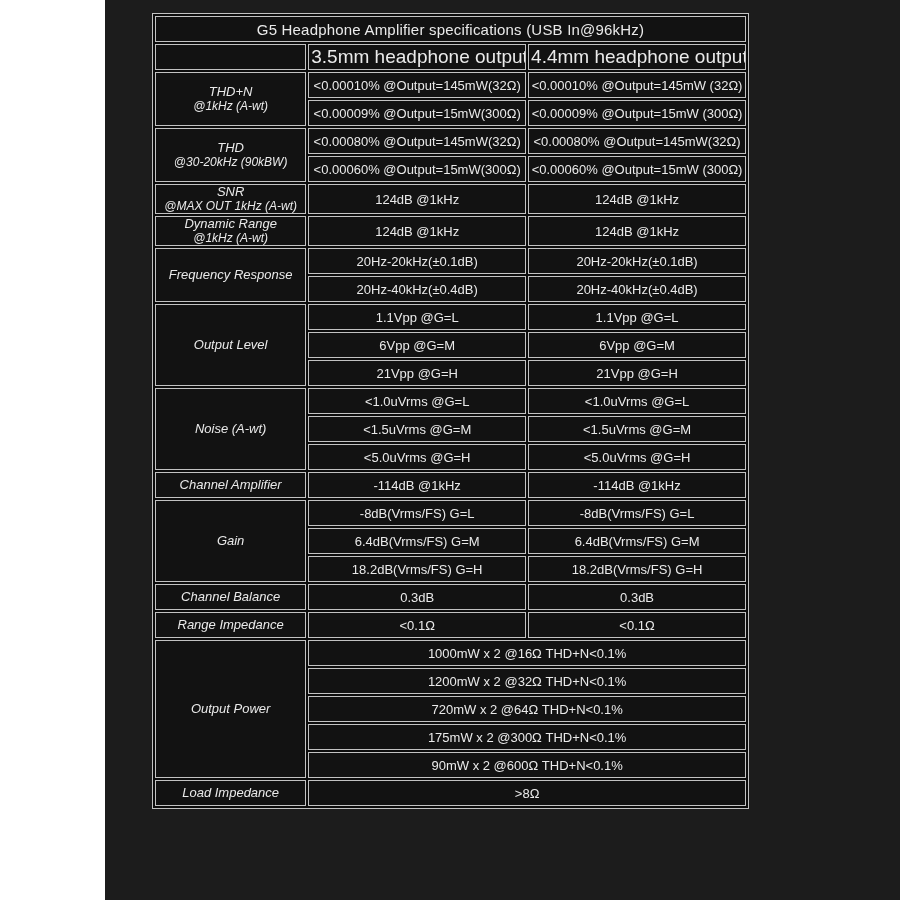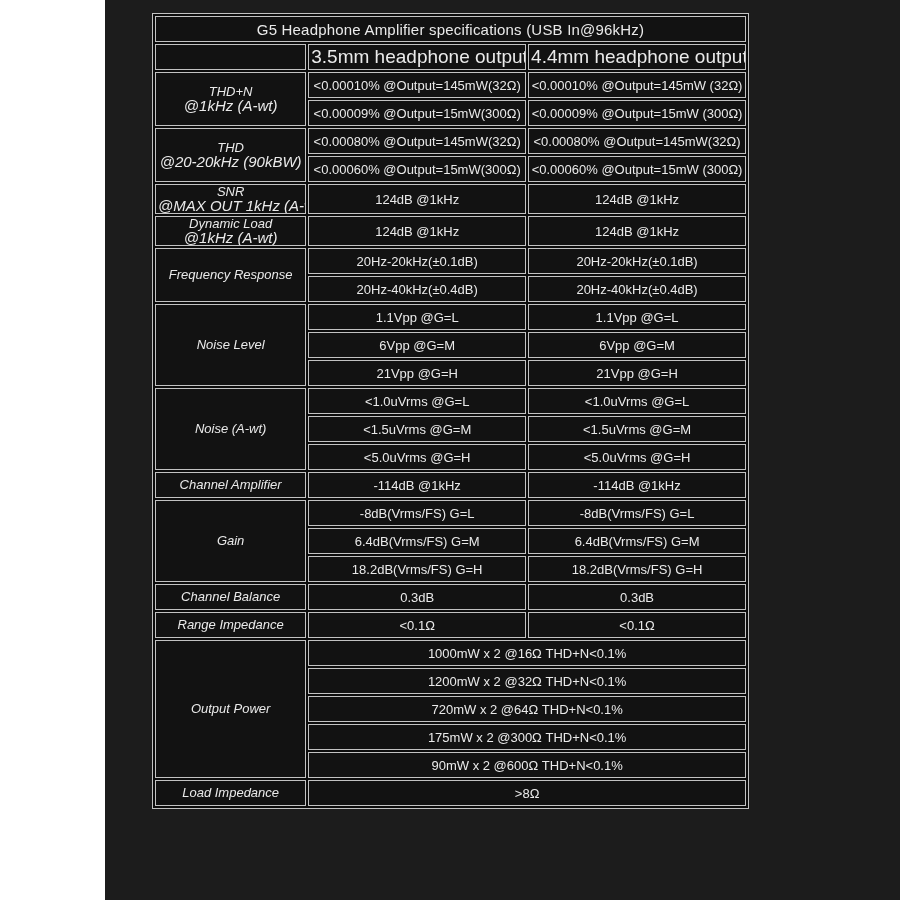--- a/index.html
+++ b/index.html
@@ -46,21 +46,21 @@
     white-space:nowrap;
   }
   td.title-cell{
     font-size:15px;
     letter-spacing:0.2px;
     height:26px;
   }
   td.col-header{font-size:19px;}
   td.label-cell{font-size:13px;font-style:italic;}
   .label-line{line-height:14px;white-space:nowrap;}
-  .label-line.sub{font-size:15px;}
+  .label-line.sub{font-size:12px;}
 </style>
 </head>
 <body>
 
 <div class="page">
   <div class="panel">
     <table class="spec-table">
       <colgroup>
         <col class="c-label">
           <col class="c-v1">
@@ -83,59 +83,59 @@
             <td class="value-cell">&lt;0.00010% @Output=145mW(32Ω)</td>
             <td class="value-cell">&lt;0.00010% @Output=145mW (32Ω)</td>
           </tr>
           <tr>
             <td class="value-cell">&lt;0.00009% @Output=15mW(300Ω)</td>
             <td class="value-cell">&lt;0.00009% @Output=15mW (300Ω)</td>
           </tr>
           <tr>
             <td class="label-cell" rowspan="2">
               <div class="label-line">THD</div>
-              <div class="label-line sub">@20-20kHz (90kBW)</div>
+              <div class="label-line sub">@30-20kHz (90kBW)</div>
             </td>
             <td class="value-cell">&lt;0.00080% @Output=145mW(32Ω)</td>
             <td class="value-cell">&lt;0.00080% @Output=145mW(32Ω)</td>
           </tr>
           <tr>
             <td class="value-cell">&lt;0.00060% @Output=15mW(300Ω)</td>
             <td class="value-cell">&lt;0.00060% @Output=15mW (300Ω)</td>
           </tr>
           <tr>
             <td class="label-cell" rowspan="1">
               <div class="label-line">SNR</div>
               <div class="label-line sub">@MAX OUT 1kHz (A-wt)</div>
             </td>
             <td class="value-cell">124dB @1kHz</td>
             <td class="value-cell">124dB @1kHz</td>
           </tr>
           <tr>
             <td class="label-cell" rowspan="1">
-              <div class="label-line">Dynamic Load</div>
+              <div class="label-line">Dynamic Range</div>
               <div class="label-line sub">@1kHz (A-wt)</div>
             </td>
             <td class="value-cell">124dB @1kHz</td>
             <td class="value-cell">124dB @1kHz</td>
           </tr>
           <tr>
             <td class="label-cell" rowspan="2">
               <div class="label-line">Frequency Response</div>
             </td>
             <td class="value-cell">20Hz-20kHz(±0.1dB)</td>
             <td class="value-cell">20Hz-20kHz(±0.1dB)</td>
           </tr>
           <tr>
             <td class="value-cell">20Hz-40kHz(±0.4dB)</td>
             <td class="value-cell">20Hz-40kHz(±0.4dB)</td>
           </tr>
           <tr>
             <td class="label-cell" rowspan="3">
-              <div class="label-line">Noise Level</div>
+              <div class="label-line">Output Level</div>
             </td>
             <td class="value-cell">1.1Vpp @G=L</td>
             <td class="value-cell">1.1Vpp @G=L</td>
           </tr>
           <tr>
             <td class="value-cell">6Vpp @G=M</td>
             <td class="value-cell">6Vpp @G=M</td>
           </tr>
           <tr>
             <td class="value-cell">21Vpp @G=H</td>

